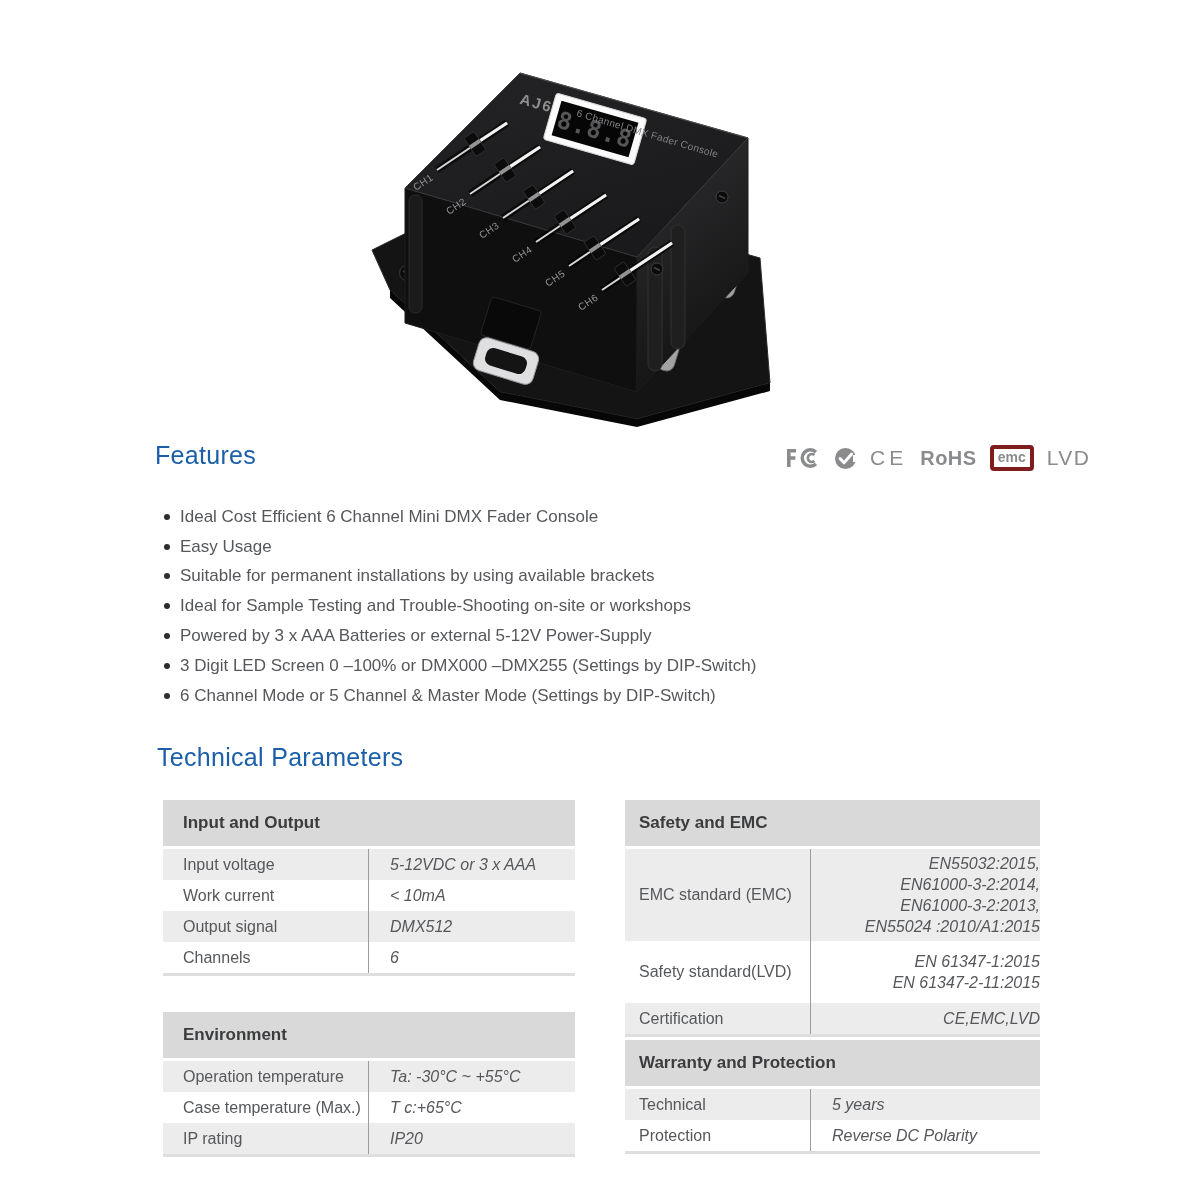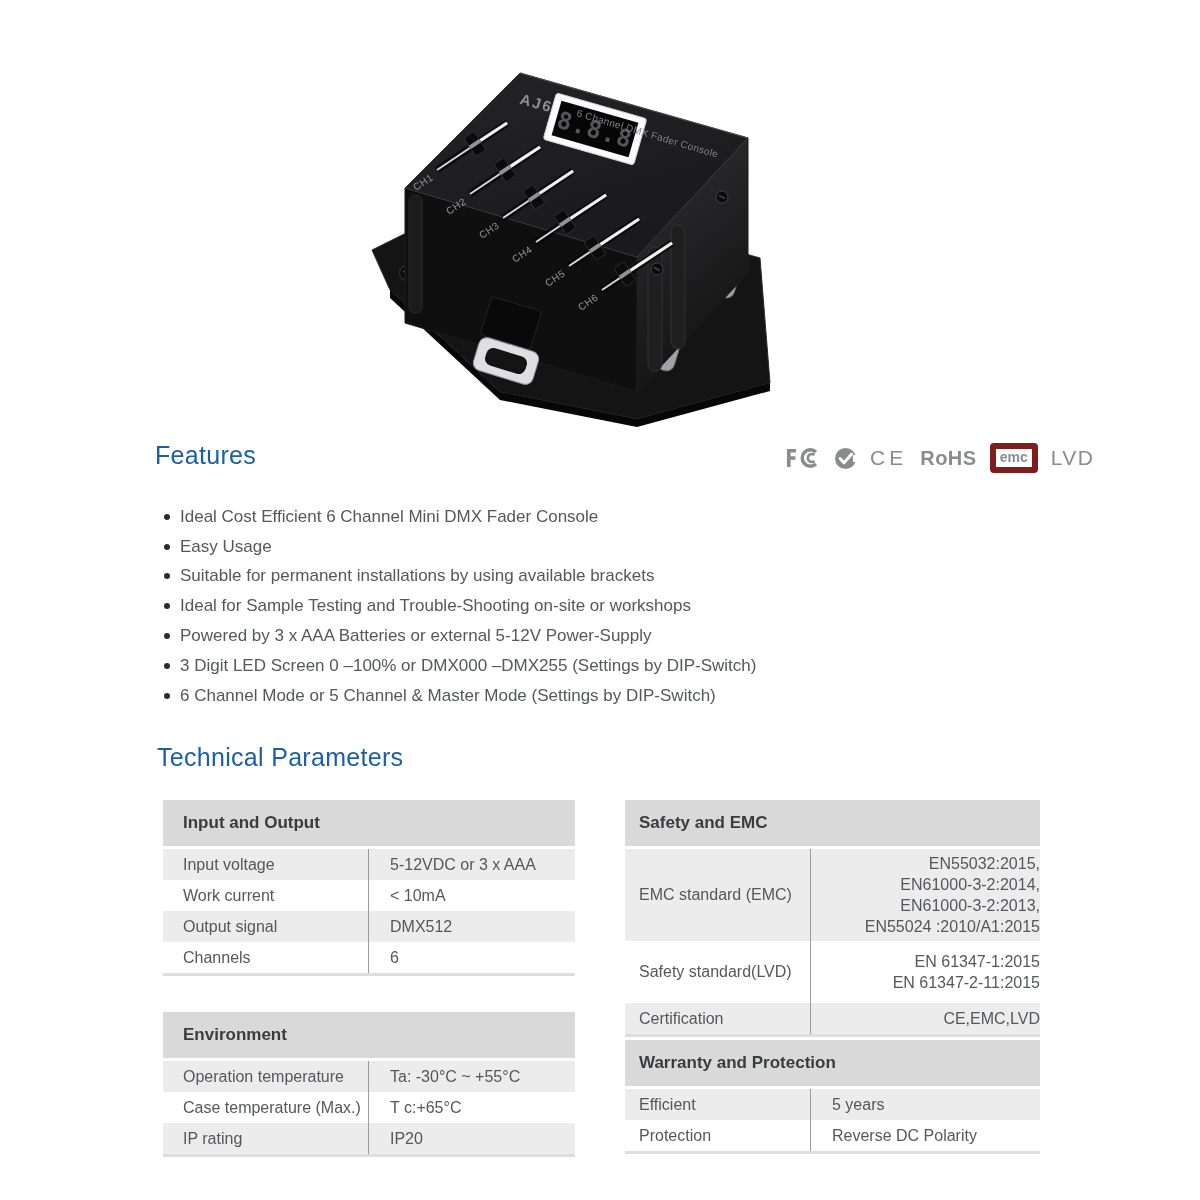--- a/index.html
+++ b/index.html
@@ -16,21 +16,21 @@
   #tech-h { left:157px; top:743px; }
 
   
   .certs {
     position:absolute; left:786px; top:444px; height:28px;
     display:flex; align-items:center; gap:13px; color:#8a8b8d;
   }
   .cert-ce   { font-size:21px; letter-spacing:4px; font-weight:500;text-align:right; }
   .cert-rohs { font-size:20px; font-weight:700; letter-spacing:0.5px; }
   .cert-emc  { font-size:14px; font-weight:600; line-height:15px;
-               border:6px solid #7f1d1d; border-radius:4px; padding:1px 4px 2px; }
+               border:4px solid #7f1d1d; border-radius:4px; padding:1px 4px 2px; }
   .cert-lvd  { font-size:21px; font-weight:400; letter-spacing:1.5px;text-align:center; }
 
   
   .features-list { position:absolute; left:156px; top:494px; margin:8px; padding:0; list-style:none; }
   .features-list li { display:flex; align-items:center; height:29.8px; font-size:17px; color:#55575a; }
   .dot { width:6px; height:6px; border-radius:50%; background:#2d2d2f; margin-right:10px; flex:none; }
 
   
   .tbl { position:absolute; width:412px; font-size:16px; color:#55575a; }
   .tbl .hd {
@@ -39,21 +39,21 @@
     box-sizing:border-box; margin-bottom:3px;
   }
   .tbl .bd { border-bottom:3px solid #dedede; }
   .rw { display:flex; min-height:31px; }
   .rw.g { background:#ececec; }
   .rw.h4 { min-height:90px; }
   .rw.h2 { min-height:62px; }
   .cl { flex:none; width:205px; box-sizing:border-box; padding-left:20px; display:flex; align-items:center; }
   .cv { flex:1; border-left:1px solid #9b9c9e; box-sizing:border-box;
         padding:4px 0 4px 21px; display:flex; flex-direction:column; justify-content:center; }
-  .cv .ln { line-height:21px; }
+  .cv .ln { line-height:21px;font-style:italic; }
   .tbl.right { width:415px; }
   .tbl.right .cl { width:185px; padding-left:14px; }
   .tbl.right .hd { padding-left:14px; }
   #tbl-io       { left:163px; top:800px; }
   #tbl-env      { left:163px; top:1012px; }
   #tbl-safety   { left:625px; top:800px;text-align:right; }
   #tbl-warranty { left:625px; top:1040px; }
 
   .device-wrap { position:absolute; left:365px; top:45px; width:430px; height:385px; }
 </style>
@@ -334,21 +334,21 @@
           <span class="ln">CE,EMC,LVD</span>
         </div>
       </div>
     </div>
   </div>
 
   <div class="tbl right" id="tbl-warranty">
     <div class="hd">Warranty and Protection</div>
     <div class="bd">
       <div class="rw g">
-        <div class="cl">Efficient</div>
+        <div class="cl">Technical</div>
         <div class="cv">
             <span class="ln">5 years</span>
           </div>
       </div>
       <div class="rw">
         <div class="cl">Protection</div>
         <div class="cv">
             <span class="ln">Reverse DC Polarity</span>
           </div>
       </div>

